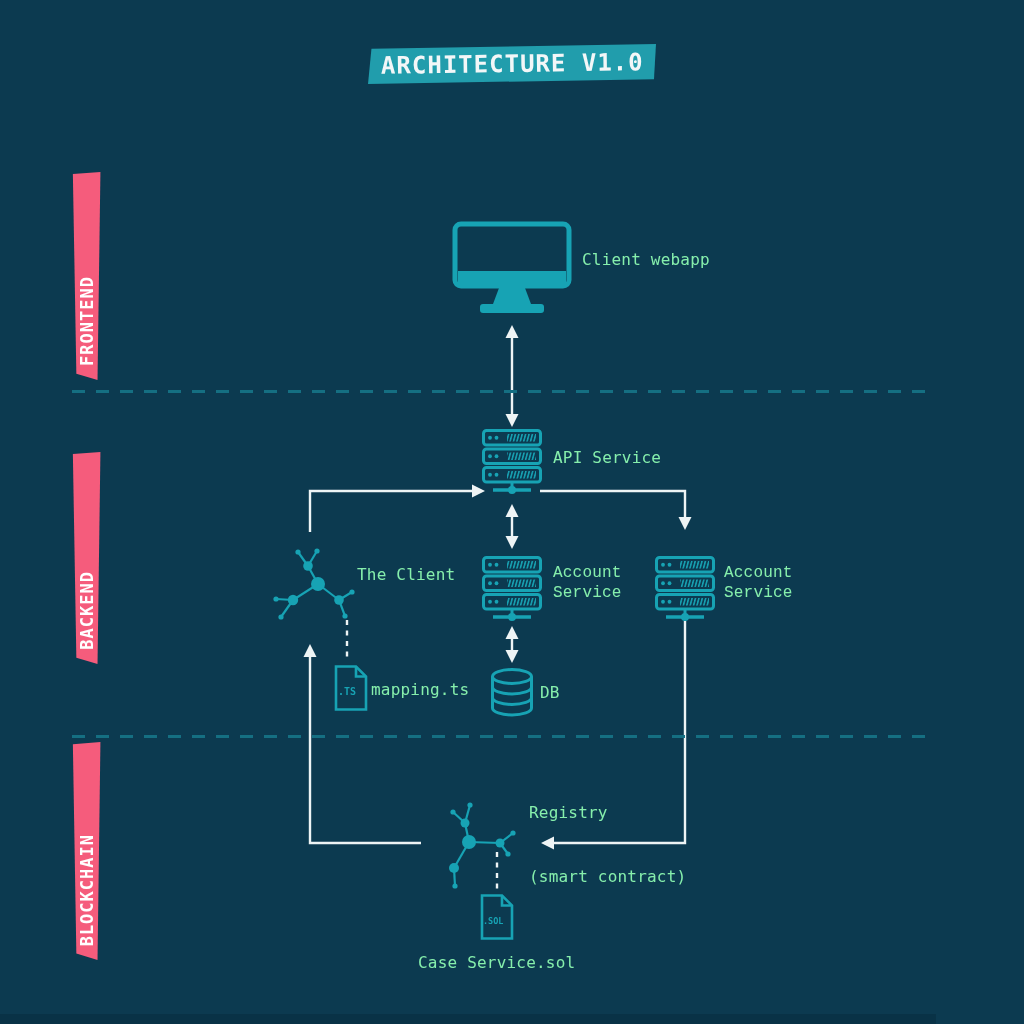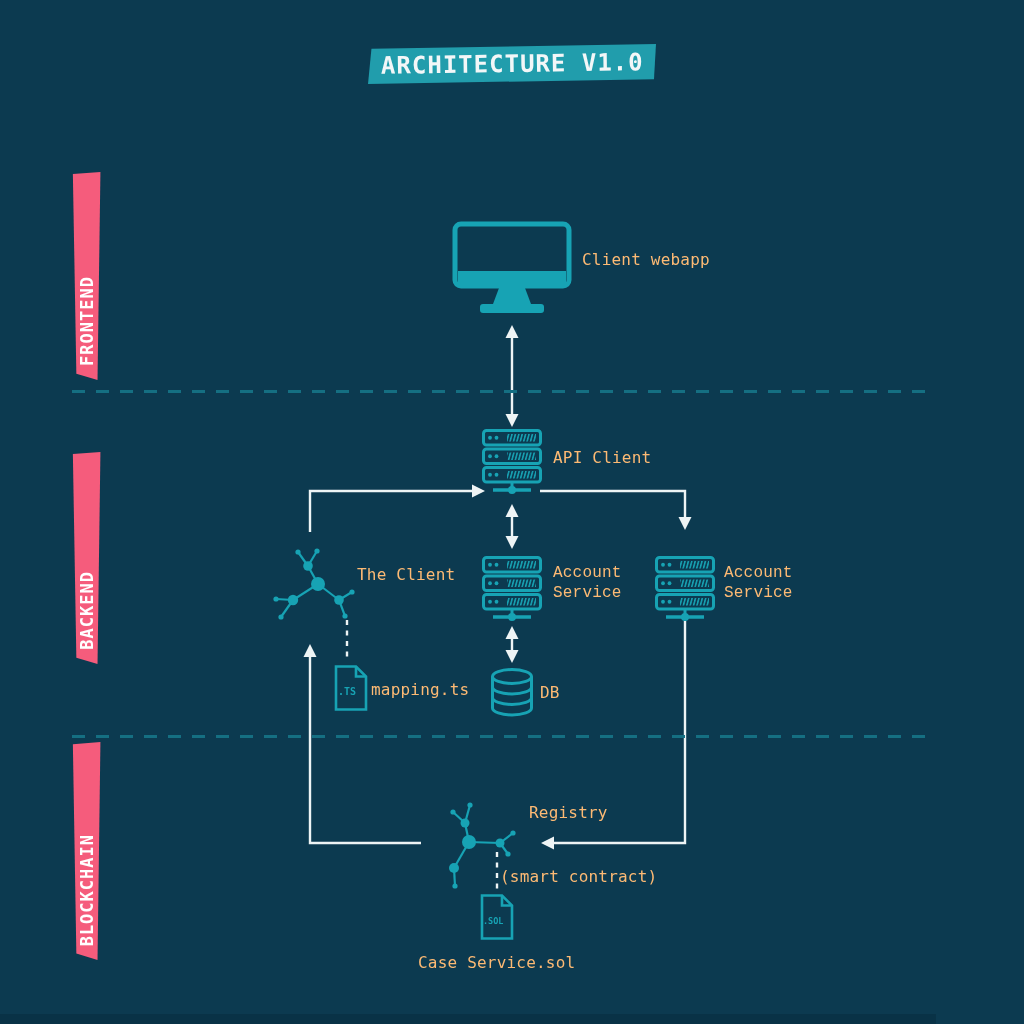--- a/index.html
+++ b/index.html
@@ -40,21 +40,21 @@
   
   .separator {
     left:72px; width:882px; height:3px;
     background:repeating-linear-gradient(90deg,#156f82 0 13px,transparent 13px 24px);
   }
   #separator-1 { top:390px; }
   #separator-2 { top:735px; }
 
   
   .lbl {
-    color:#fdba74; font-size:16px; line-height:20px; letter-spacing:0.2px;
+    color:#86efac; font-size:16px; line-height:20px; letter-spacing:0.2px;
     white-space:pre; 
   }
   .lbl.wrap { white-space:normal; width:95px;font-family:Liberation Mono, monospace; }
 
   #bottom-strip { left:0; bottom:0; width:1024px; height:10px; background:#093246; }
 </style>
 </head>
 <body>
 
 <div id="stage">
@@ -196,21 +196,21 @@
   <div class="abs separator" id="separator-2"></div>
 
   <svg class="abs" style="left:452px;top:221px" width="120" height="92">
       <use href="#def-monitor"></use>
     </svg>
   <div class="abs lbl" style="left:582px;top:250px">Client webapp</div>
 
   <svg class="abs" style="left:482px;top:429px" width="60" height="66">
       <use href="#def-server"></use>
     </svg>
-  <div class="abs lbl" style="left:553px;top:448px">API Client</div>
+  <div class="abs lbl" style="left:553px;top:448px">API Service</div>
 
   <svg class="abs" style="left:258px;top:542px" width="100" height="90">
       <use href="#def-graph"></use>
     </svg>
   <div class="abs lbl" style="left:357px;top:565px">The Client</div>
 
   <svg class="abs" style="left:482px;top:556px" width="60" height="66">
       <use href="#def-server"></use>
     </svg>
   <div class="abs lbl wrap" style="left:553px;top:563px">Account Service</div>
@@ -228,21 +228,21 @@
 
   <svg class="abs" style="left:489px;top:667px" width="46" height="52">
       <use href="#def-db"></use>
     </svg>
   <div class="abs lbl" style="left:540px;top:683px">DB</div>
 
   <svg class="abs" style="left:430px;top:790px" width="90" height="100">
       <use href="#def-graph2"></use>
     </svg>
   <div class="abs lbl" style="left:529px;top:803px">Registry</div>
-  <div class="abs lbl" style="left:500px;top:867px">(smart contract)</div>
+  <div class="abs lbl" style="left:529px;top:867px">(smart contract)</div>
 
   <svg class="abs" style="left:479px;top:893px" width="36" height="48">
     <use href="#def-file"></use>
     <text x="4" y="31" font-size="8.5" font-weight="bold" fill="#17a3b4" font-family="DejaVu Sans Mono, monospace">.SOL</text>
   </svg>
   <div class="abs lbl" style="left:418px;top:953px">Case Service.sol</div>
 
   <div class="abs" id="bottom-strip"></div>
 </div>
 

